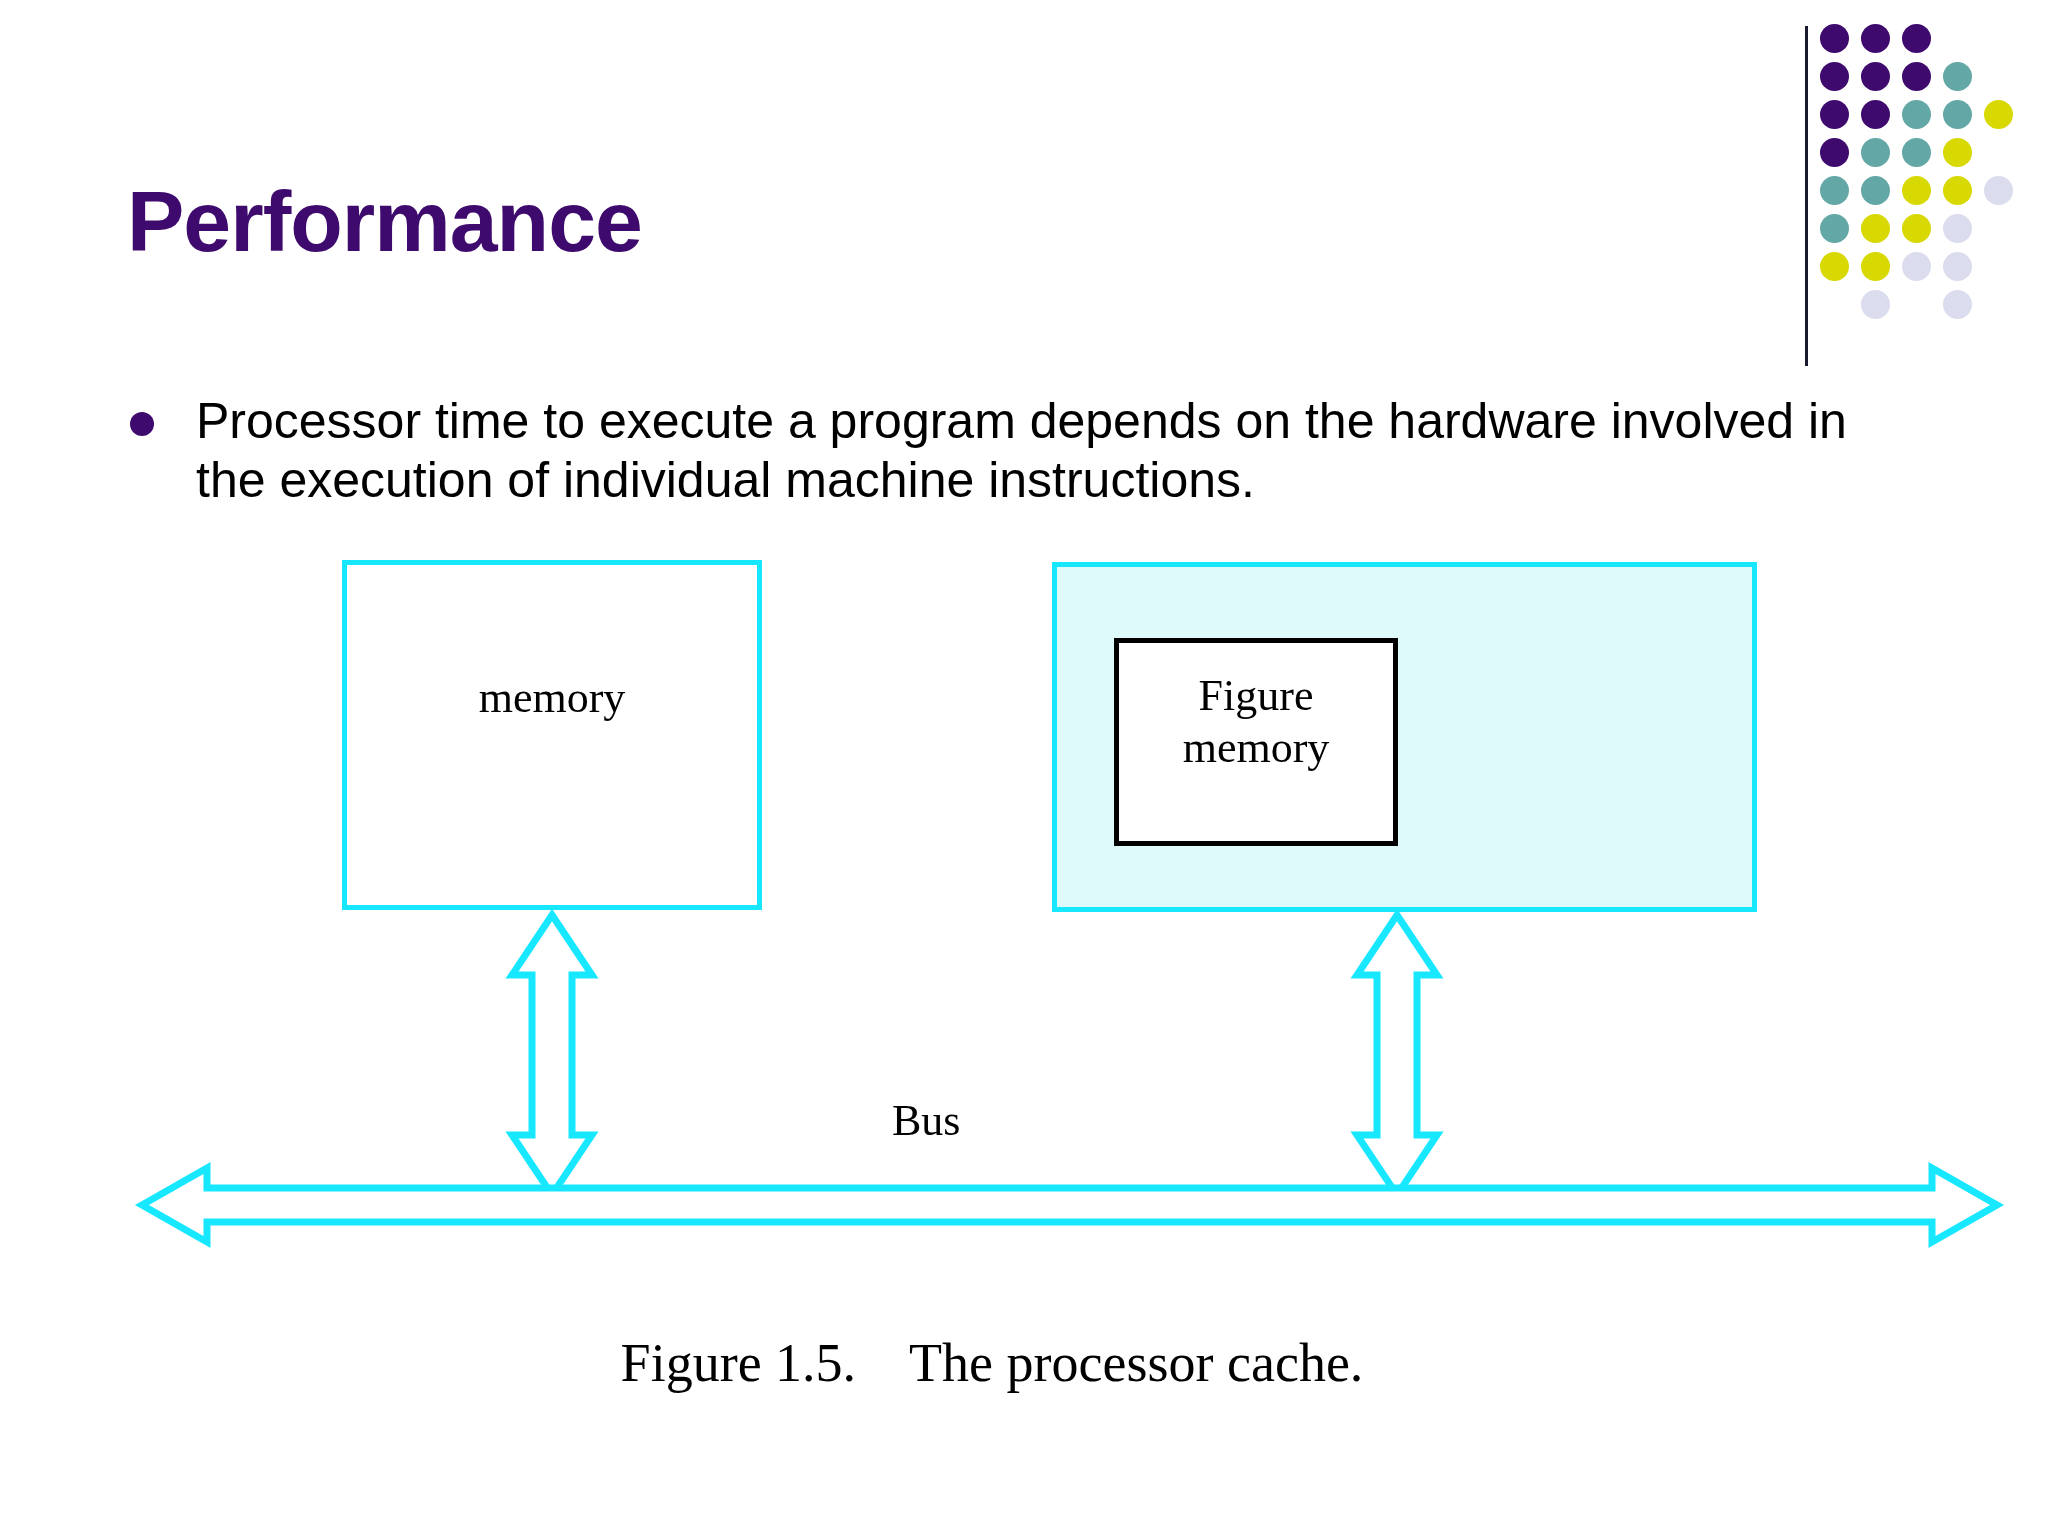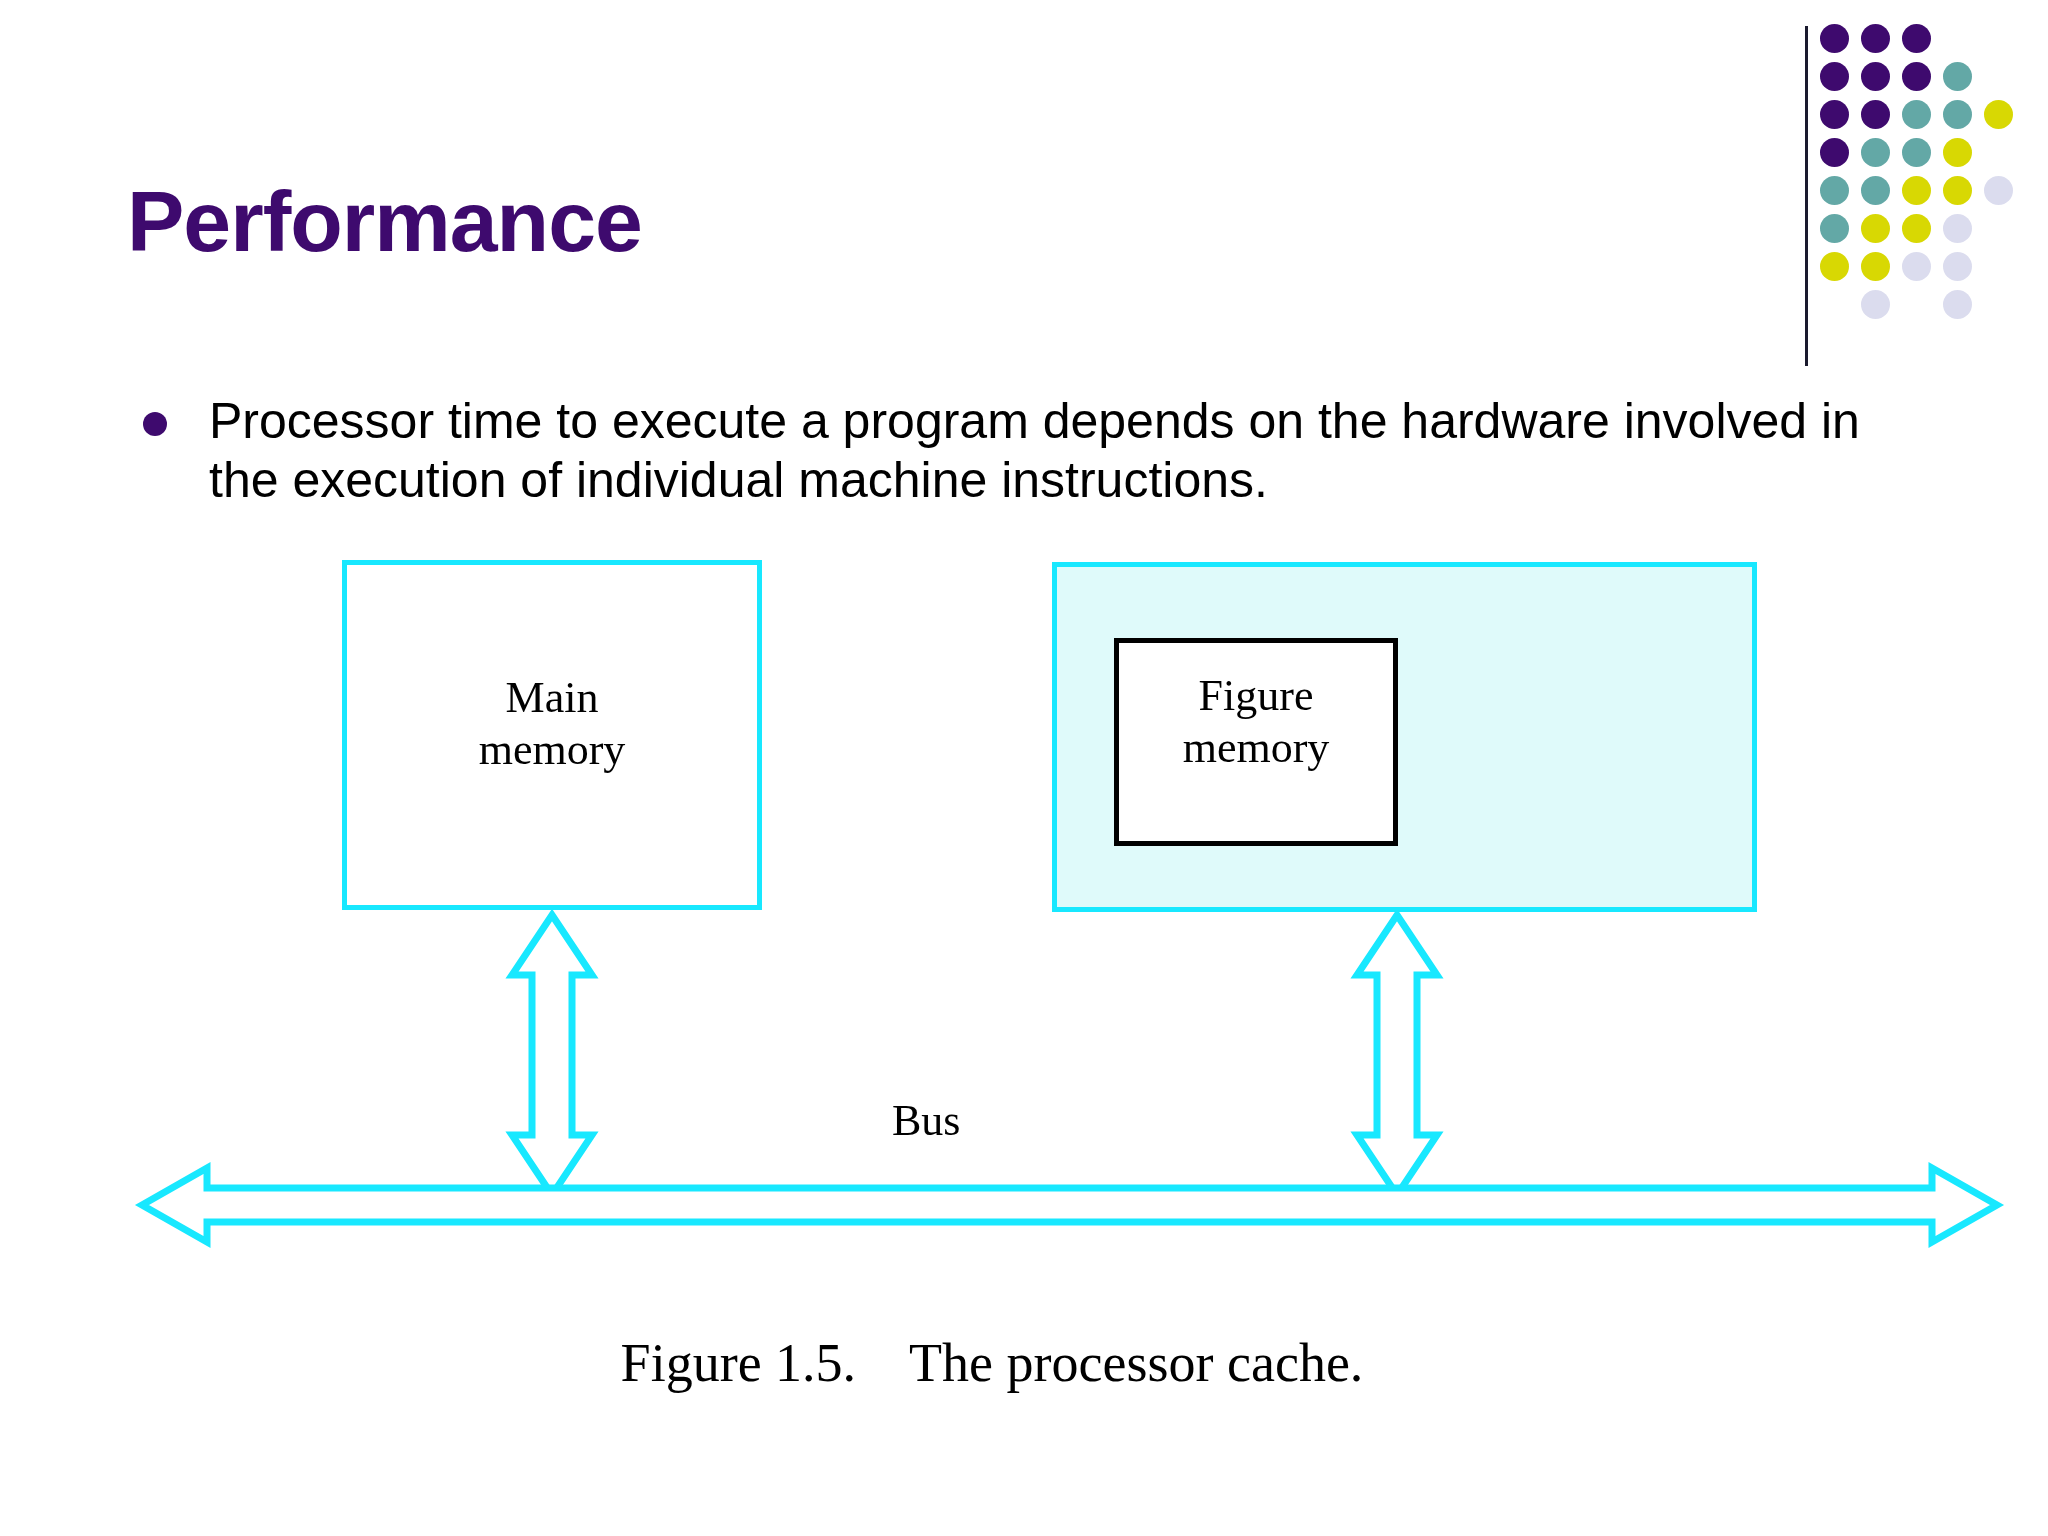--- a/index.html
+++ b/index.html
@@ -49,21 +49,21 @@
     font-weight: bold;
     color: #3E0A6E;
     letter-spacing: -1px;
     line-height: 1;
     white-space: nowrap;
   }
 
   
   #bullet-row {
     position: absolute;
-    left: 131px;
+    left: 118px;
     top: 392px;
     width: 1790px;
     display: flex;
     align-items: flex-start;
   }
   #bullet-marker {
     width: 24px;
     height: 24px;
     border-radius: 50%;
     background: #3E0A6E;
@@ -259,21 +259,20 @@
                  L 1920 1242
                  L 1920 1222
                  L 195 1222
                  L 195 1242 Z" fill="#ffffff" stroke="#18E8FF" stroke-width="7" stroke-linejoin="miter"></path>
       </g>
     </svg>
   </div>
 
   <div id="main-memory-box"></div>
   <div id="main-memory-label" class="box-label">
-    <div>Main</div>
     <div>memory</div>
   </div>
 
   <div id="processor-box"></div>
   <div id="cache-box"></div>
   <div id="cache-label" class="box-label">
     <div>Figure</div>
     <div>memory</div>
   </div>
 

